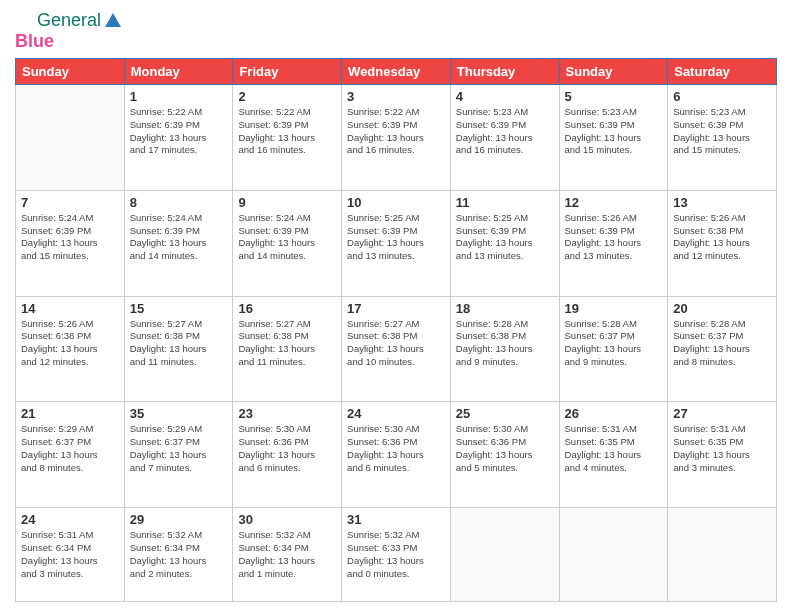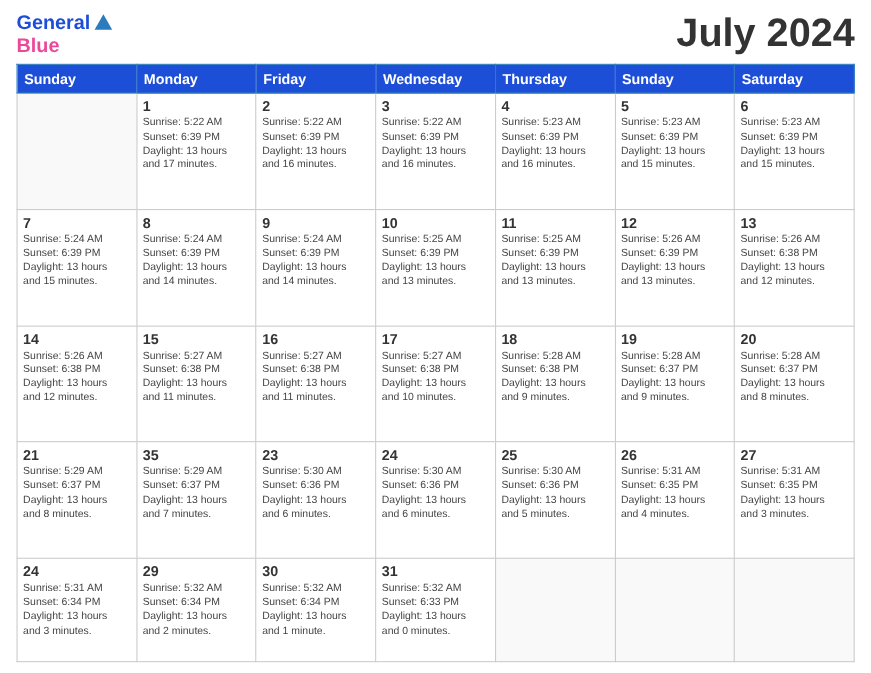--- a/index.html
+++ b/index.html
@@ -27,22 +27,23 @@
       display: flex;
       flex-direction: column;
       align-items: flex-start;
     }
     .logo-text {
       display: flex;
       align-items: center;
     }
     .logo-general {
       font-size: 18px;
-      font-weight: bold;
-      color: #1d4ed8;
+      font-weight: normal;
+      color: #0f766e;
+      margin-left: 22px;
     }
     .logo-blue {
       font-size: 18px;
       font-weight: bold;
       color: #ec4899;
     }
     .logo-icon {
       width: 20px;
       height: 20px;
       margin-left: 2px;
@@ -62,21 +63,21 @@
       margin-top: 2px;
     }
     .calendar {
       flex: 1;
       border: 1px solid #ccc;
       border-collapse: collapse;
       width: 100%;
       table-layout: fixed;
     }
     .calendar th {
-      background: #1d4ed8;
+      background: #ef4444;
       color: #fff;
       text-align: left;
       padding: 5px 6px;
       font-size: 13px;
       border: 1px solid #2b7bbd;
     }
     .calendar td {
       border: 1px solid #ccc;
       vertical-align: top;
       padding: 4px 5px;
@@ -114,21 +115,20 @@
     <div class="logo">
       <div class="logo-text">
         <span class="logo-general">General</span>
         <svg class="logo-icon" viewBox="0 0 20 20">
           <polygon points="10,2 18,16 2,16" fill="#2b7bbd"></polygon>
         </svg>
       </div>
       <span class="logo-blue">Blue</span>
     </div>
     <div class="title-section">
-      <div class="month-title">July 2024</div>
     </div>
   </div>
 
   <table class="calendar">
     <thead>
       <tr>
         <th>Sunday</th>
         <th>Monday</th>
         <th>Friday</th>
         <th>Wednesday</th>

